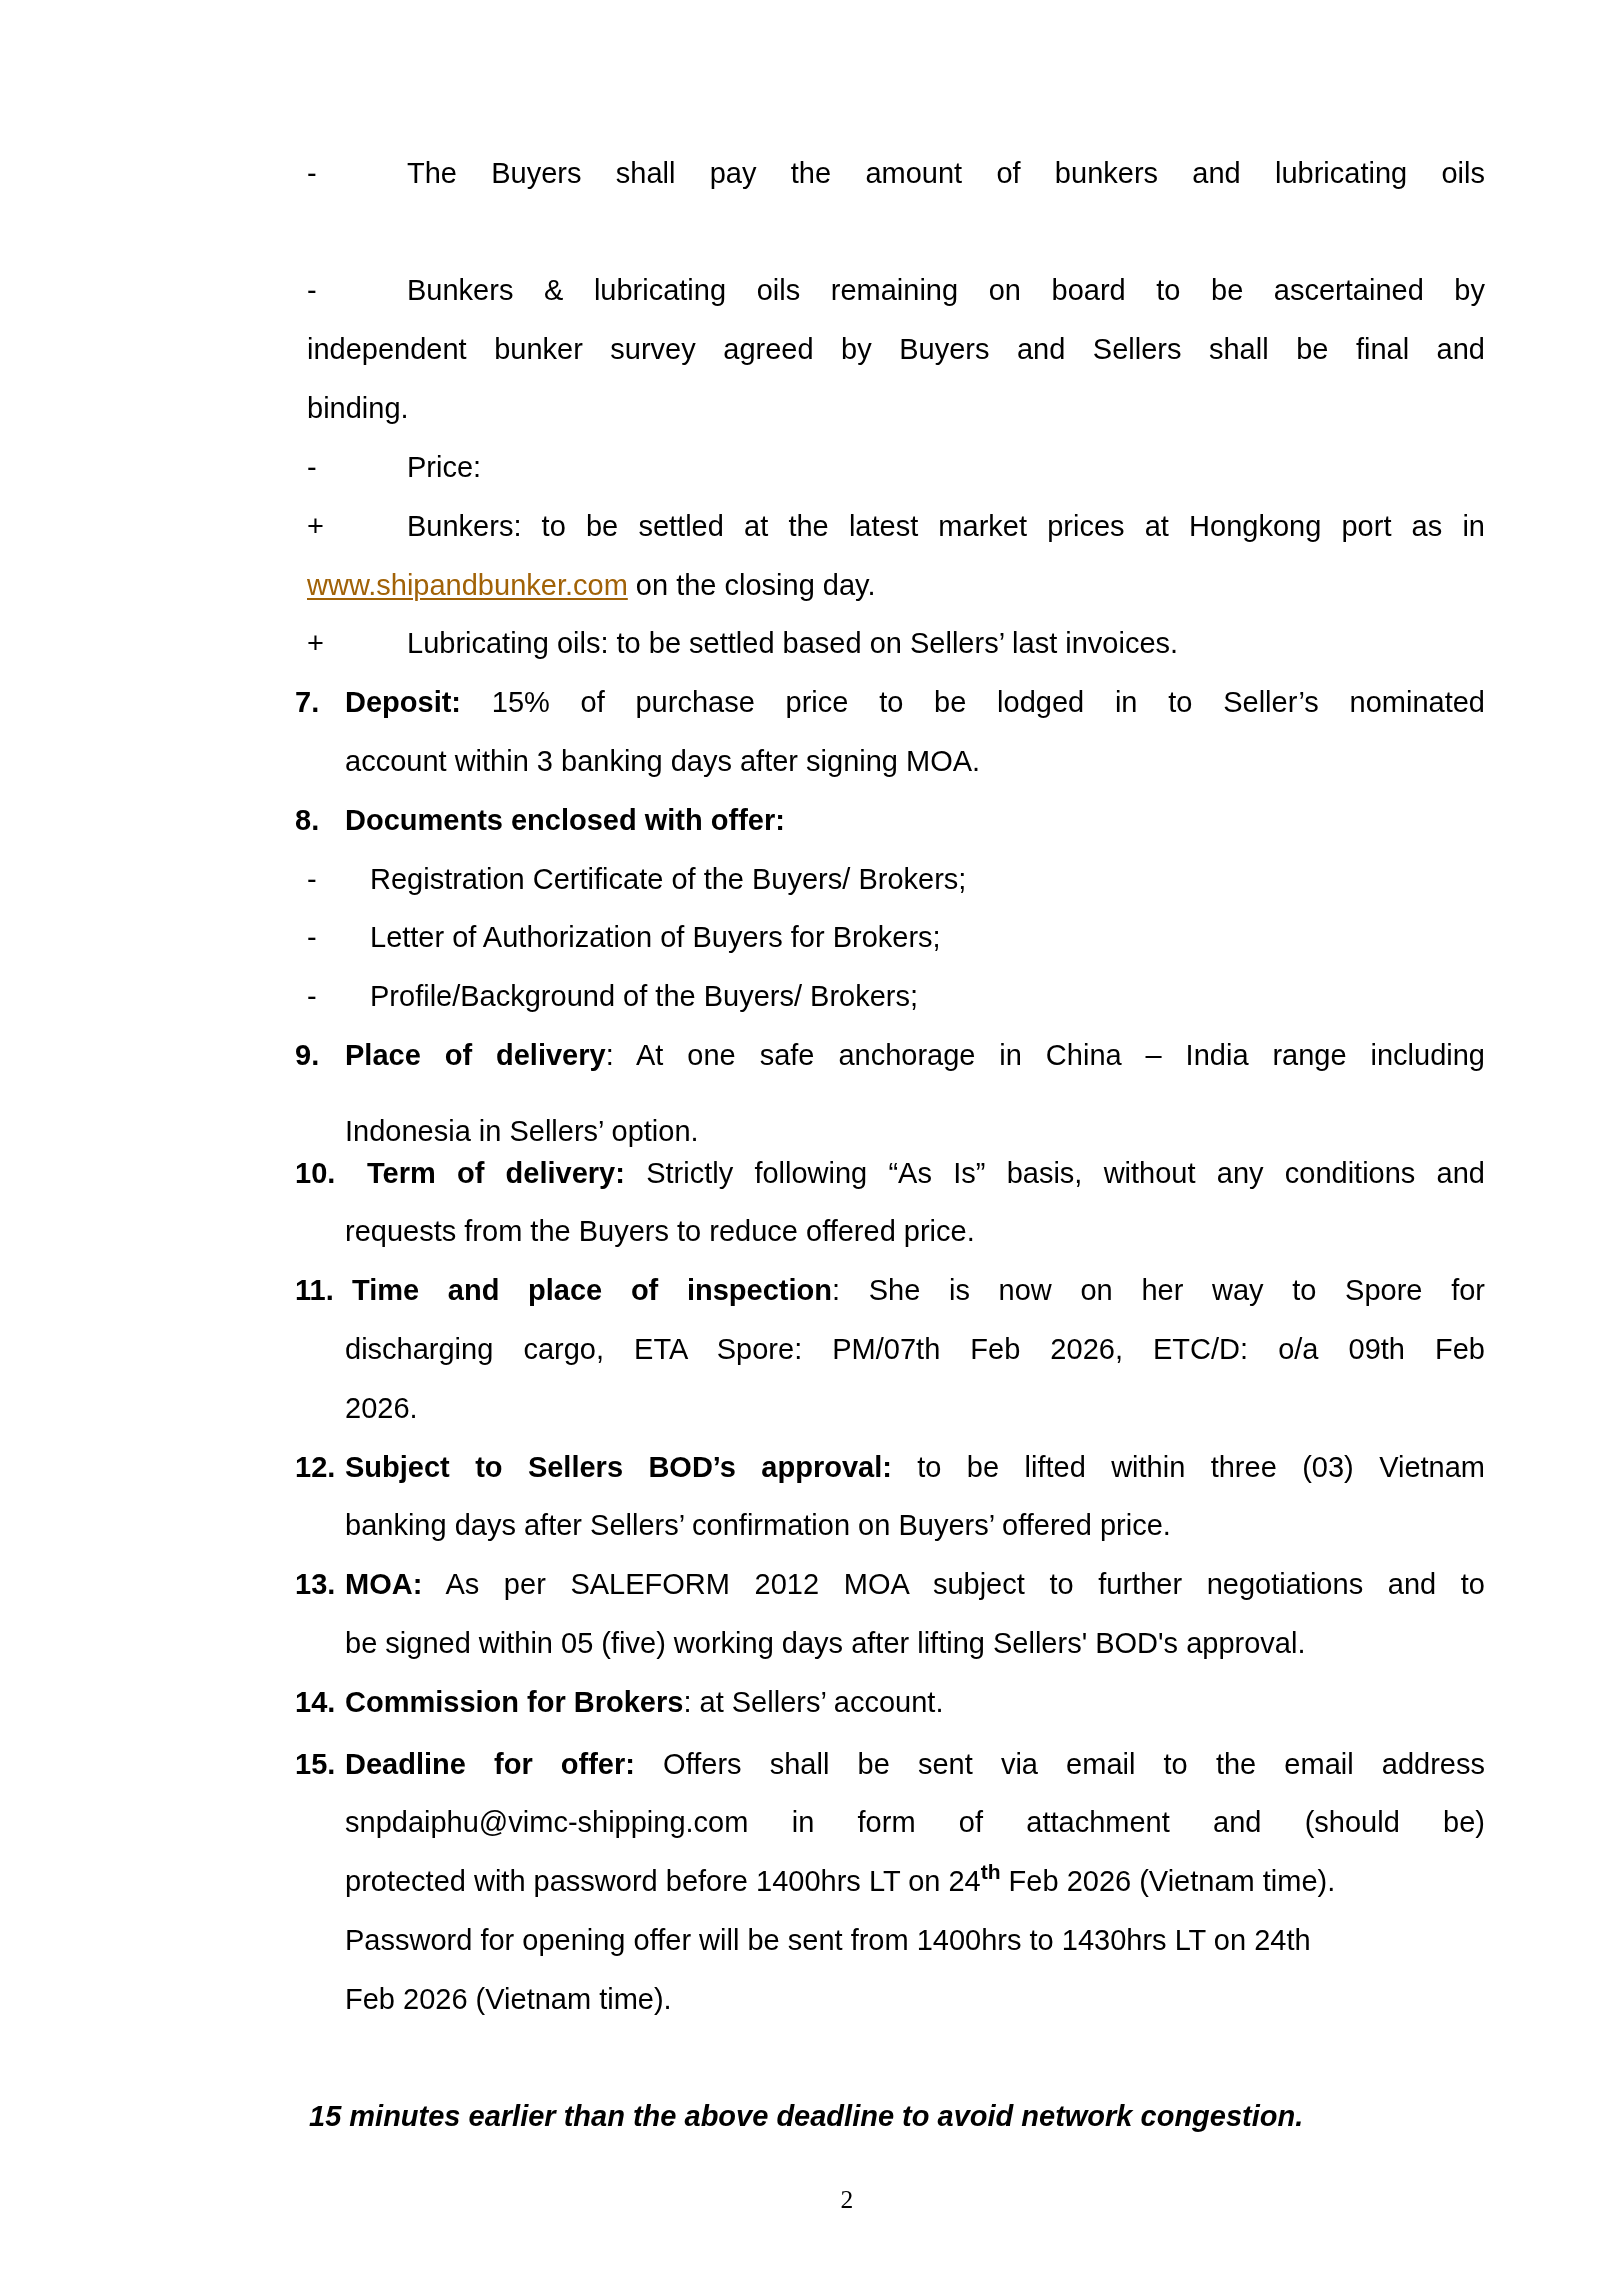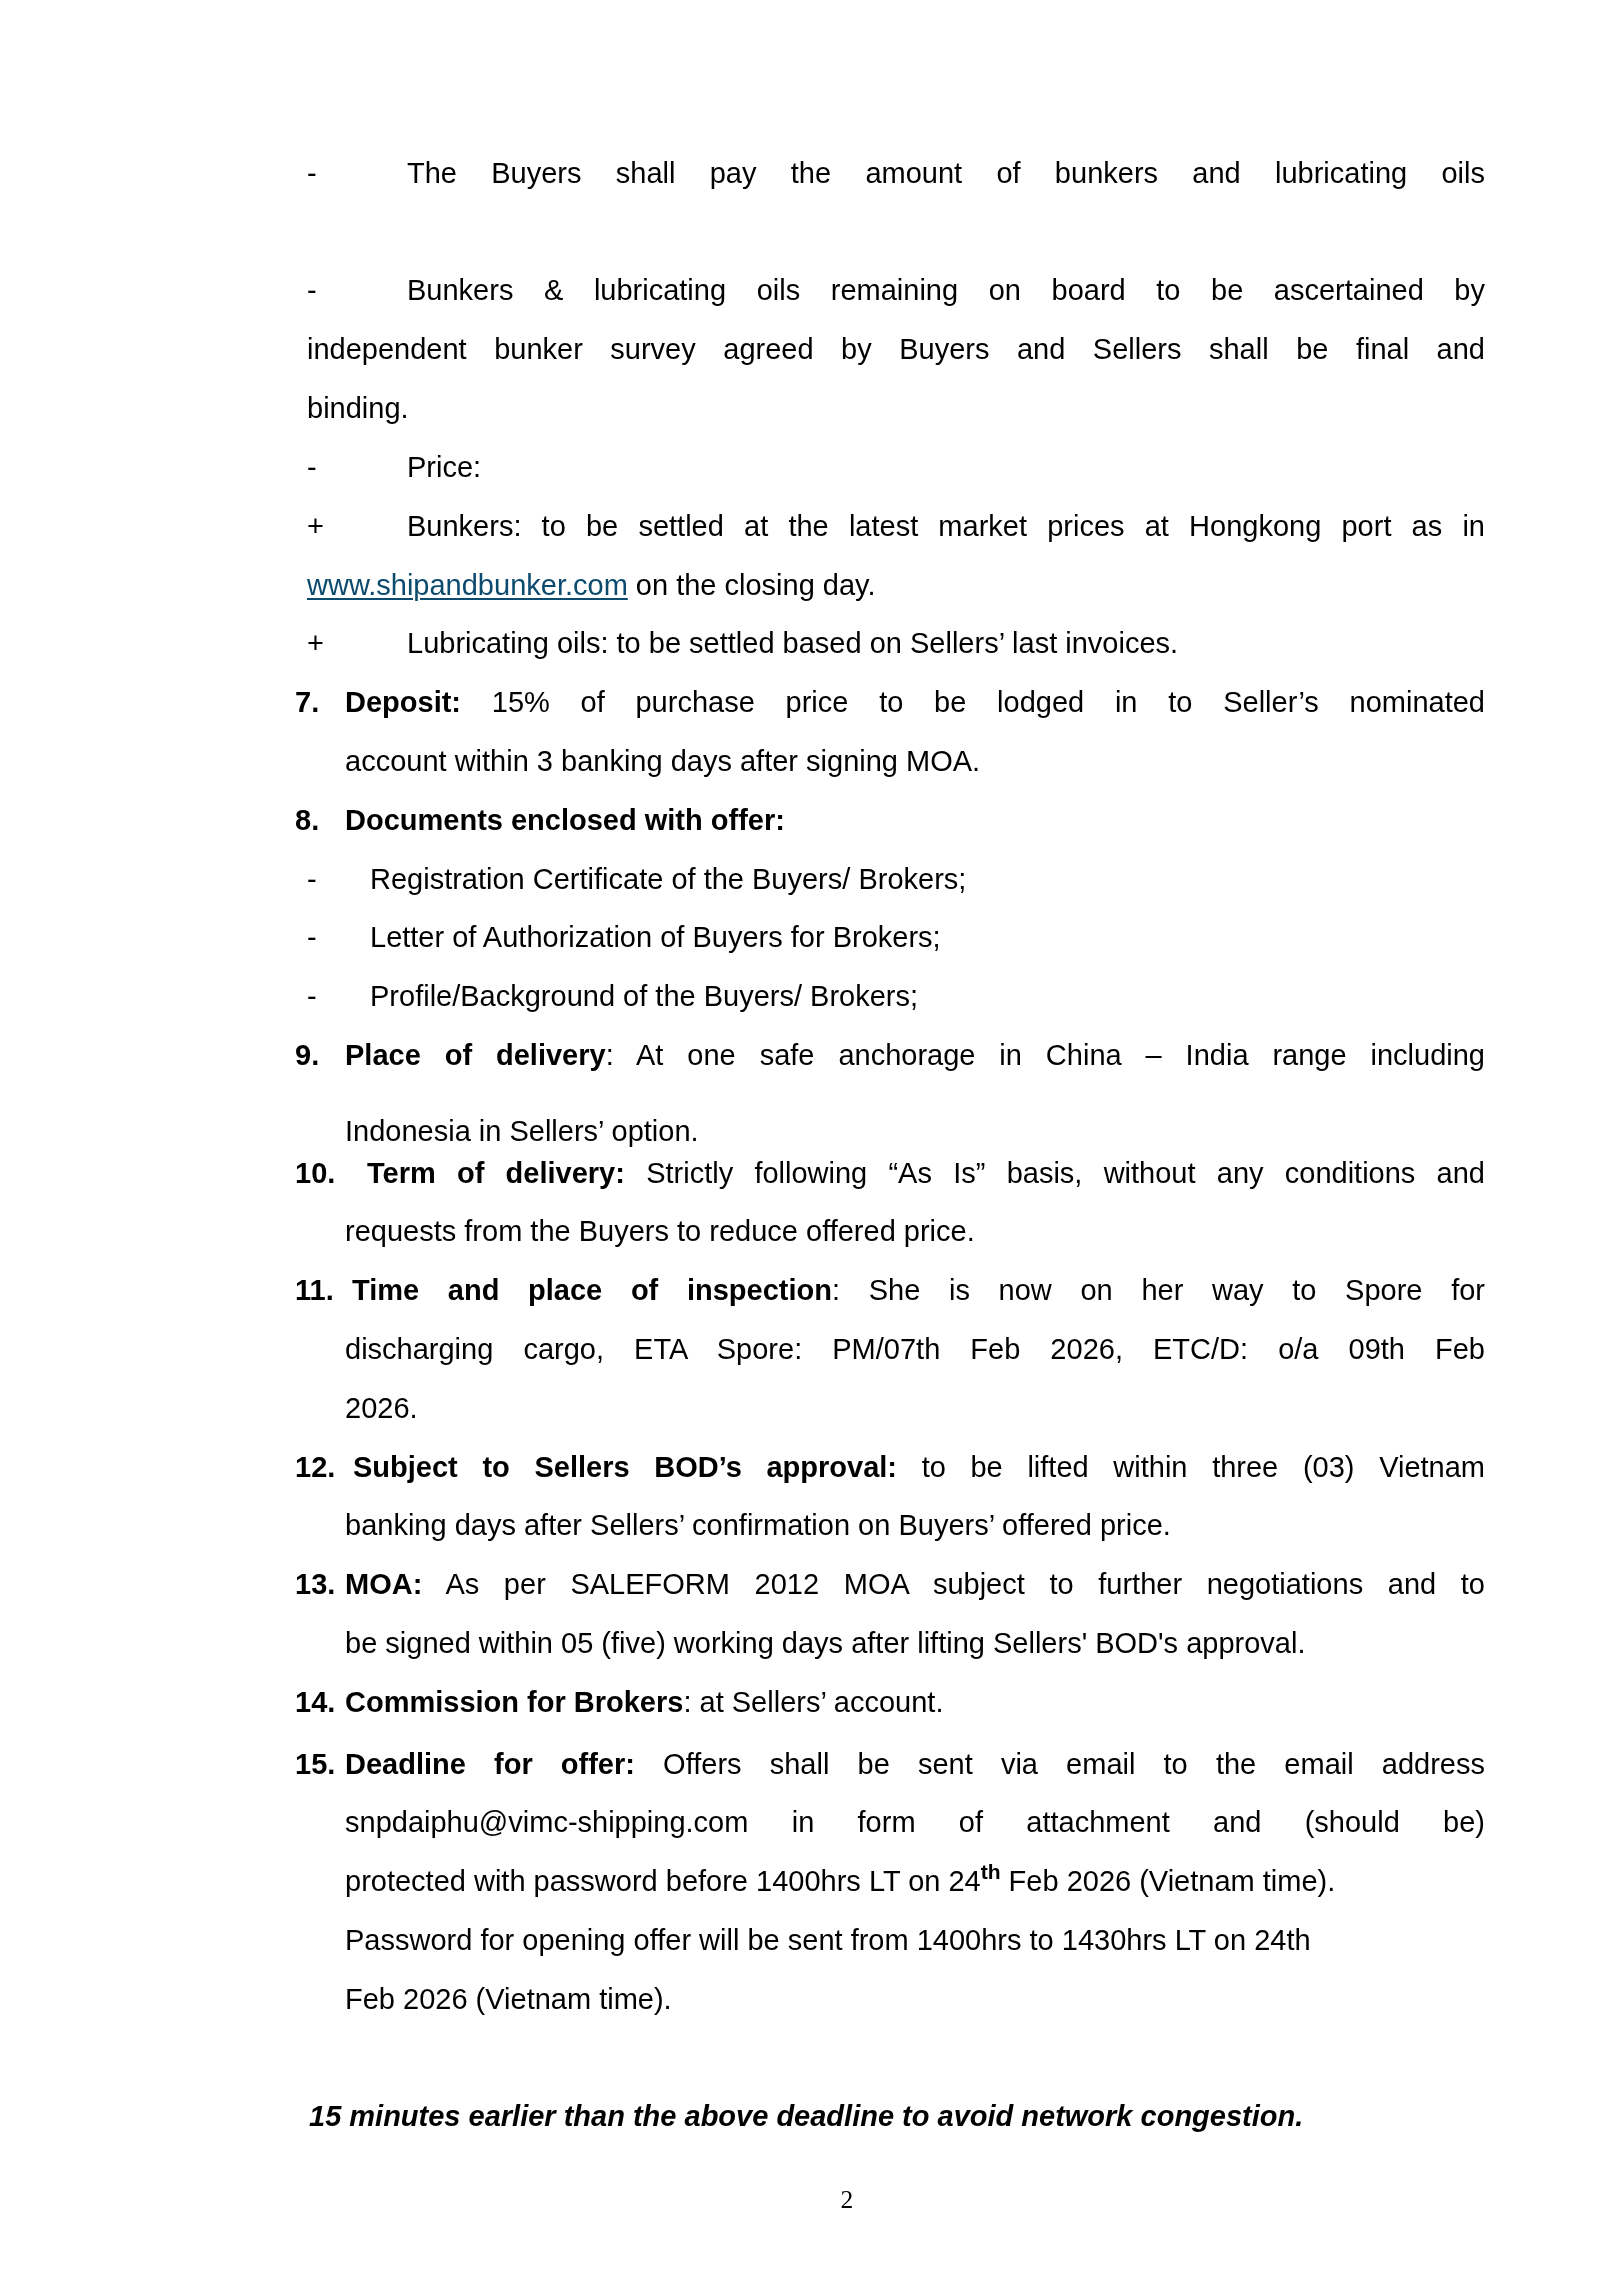--- a/index.html
+++ b/index.html
@@ -6,21 +6,21 @@
   body { width:1621px; height:2293px; position:relative; overflow:hidden;
          font-family:"Liberation Sans", "DejaVu Sans", sans-serif; color:#000; }
   .page { position:absolute; left:0; top:0; width:1621px; height:2293px; background:#fff; }
   .ln { position:absolute; height:35px; line-height:35px; font-size:29px; white-space:nowrap; }
   .full { left:307px; width:1178px; }
   .jus { text-align:justify; text-align-last:justify; white-space:normal; }
   .b { font-weight:bold; }
   .bi { font-weight:bold; font-style:italic; }
   .mark { position:absolute; left:0; top:0; }
   .txt { position:absolute; top:0; right:0; }
-  .link { color:#0c4a6e; text-decoration:underline; text-decoration-thickness:2px; text-underline-offset:2.9px; }
+  .link { color:#a16207; text-decoration:underline; text-decoration-thickness:2px; text-underline-offset:2.9px; }
   sup { font-size:21px; line-height:0; vertical-align:11.8px;font-weight:bold; }
   .pgno { position:absolute; left:835px; width:23.5px; text-align:center; top:2184px;
           font-family:"Liberation Serif", "DejaVu Serif", serif; font-size:25.5px; line-height:31px; }
 </style>
 </head>
 <body>
 
 <div class="page">
 
   <div class="ln" style="left:307px; width:1178px; top:156px;">
@@ -97,21 +97,21 @@
 
   <div class="ln" style="left:295px; width:1190px; top:1273px;">
     <span class="mark b">11.</span>
     <span class="txt jus" style="left:57px; display:block;"><b>Time and place of inspection</b><span>: She is now on her way to Spore for</span></span>
   </div>
   <div class="ln jus" style="left:345px; width:1140px; top:1332px;">discharging cargo, ETA Spore: PM/07th Feb 2026, ETC/D: o/a 09th Feb</div>
   <div class="ln" style="left:345px; top:1391px;">2026.</div>
 
   <div class="ln" style="left:295px; width:1190px; top:1450px;">
     <span class="mark b">12.</span>
-    <span class="txt jus" style="left:50px; display:block;margin-left:8px;"><b>Subject to Sellers BOD’s approval:</b><span> to be lifted within three (03) Vietnam</span></span>
+    <span class="txt jus" style="left:50px; display:block;"><b>Subject to Sellers BOD’s approval:</b><span> to be lifted within three (03) Vietnam</span></span>
   </div>
   <div class="ln" style="left:345px; top:1508px;">banking days after Sellers’ confirmation on Buyers’ offered price.</div>
 
   <div class="ln" style="left:295px; width:1190px; top:1567px;">
     <span class="mark b">13.</span>
     <span class="txt jus" style="left:50px; display:block;"><b>MOA:</b><span> As per SALEFORM 2012 MOA subject to further negotiations and to</span></span>
   </div>
   <div class="ln" style="left:345px; top:1626px;">be signed within 05 (five) working days after lifting Sellers' BOD's approval.</div>
 
   <div class="ln" style="left:295px; width:1190px; top:1685px;">

